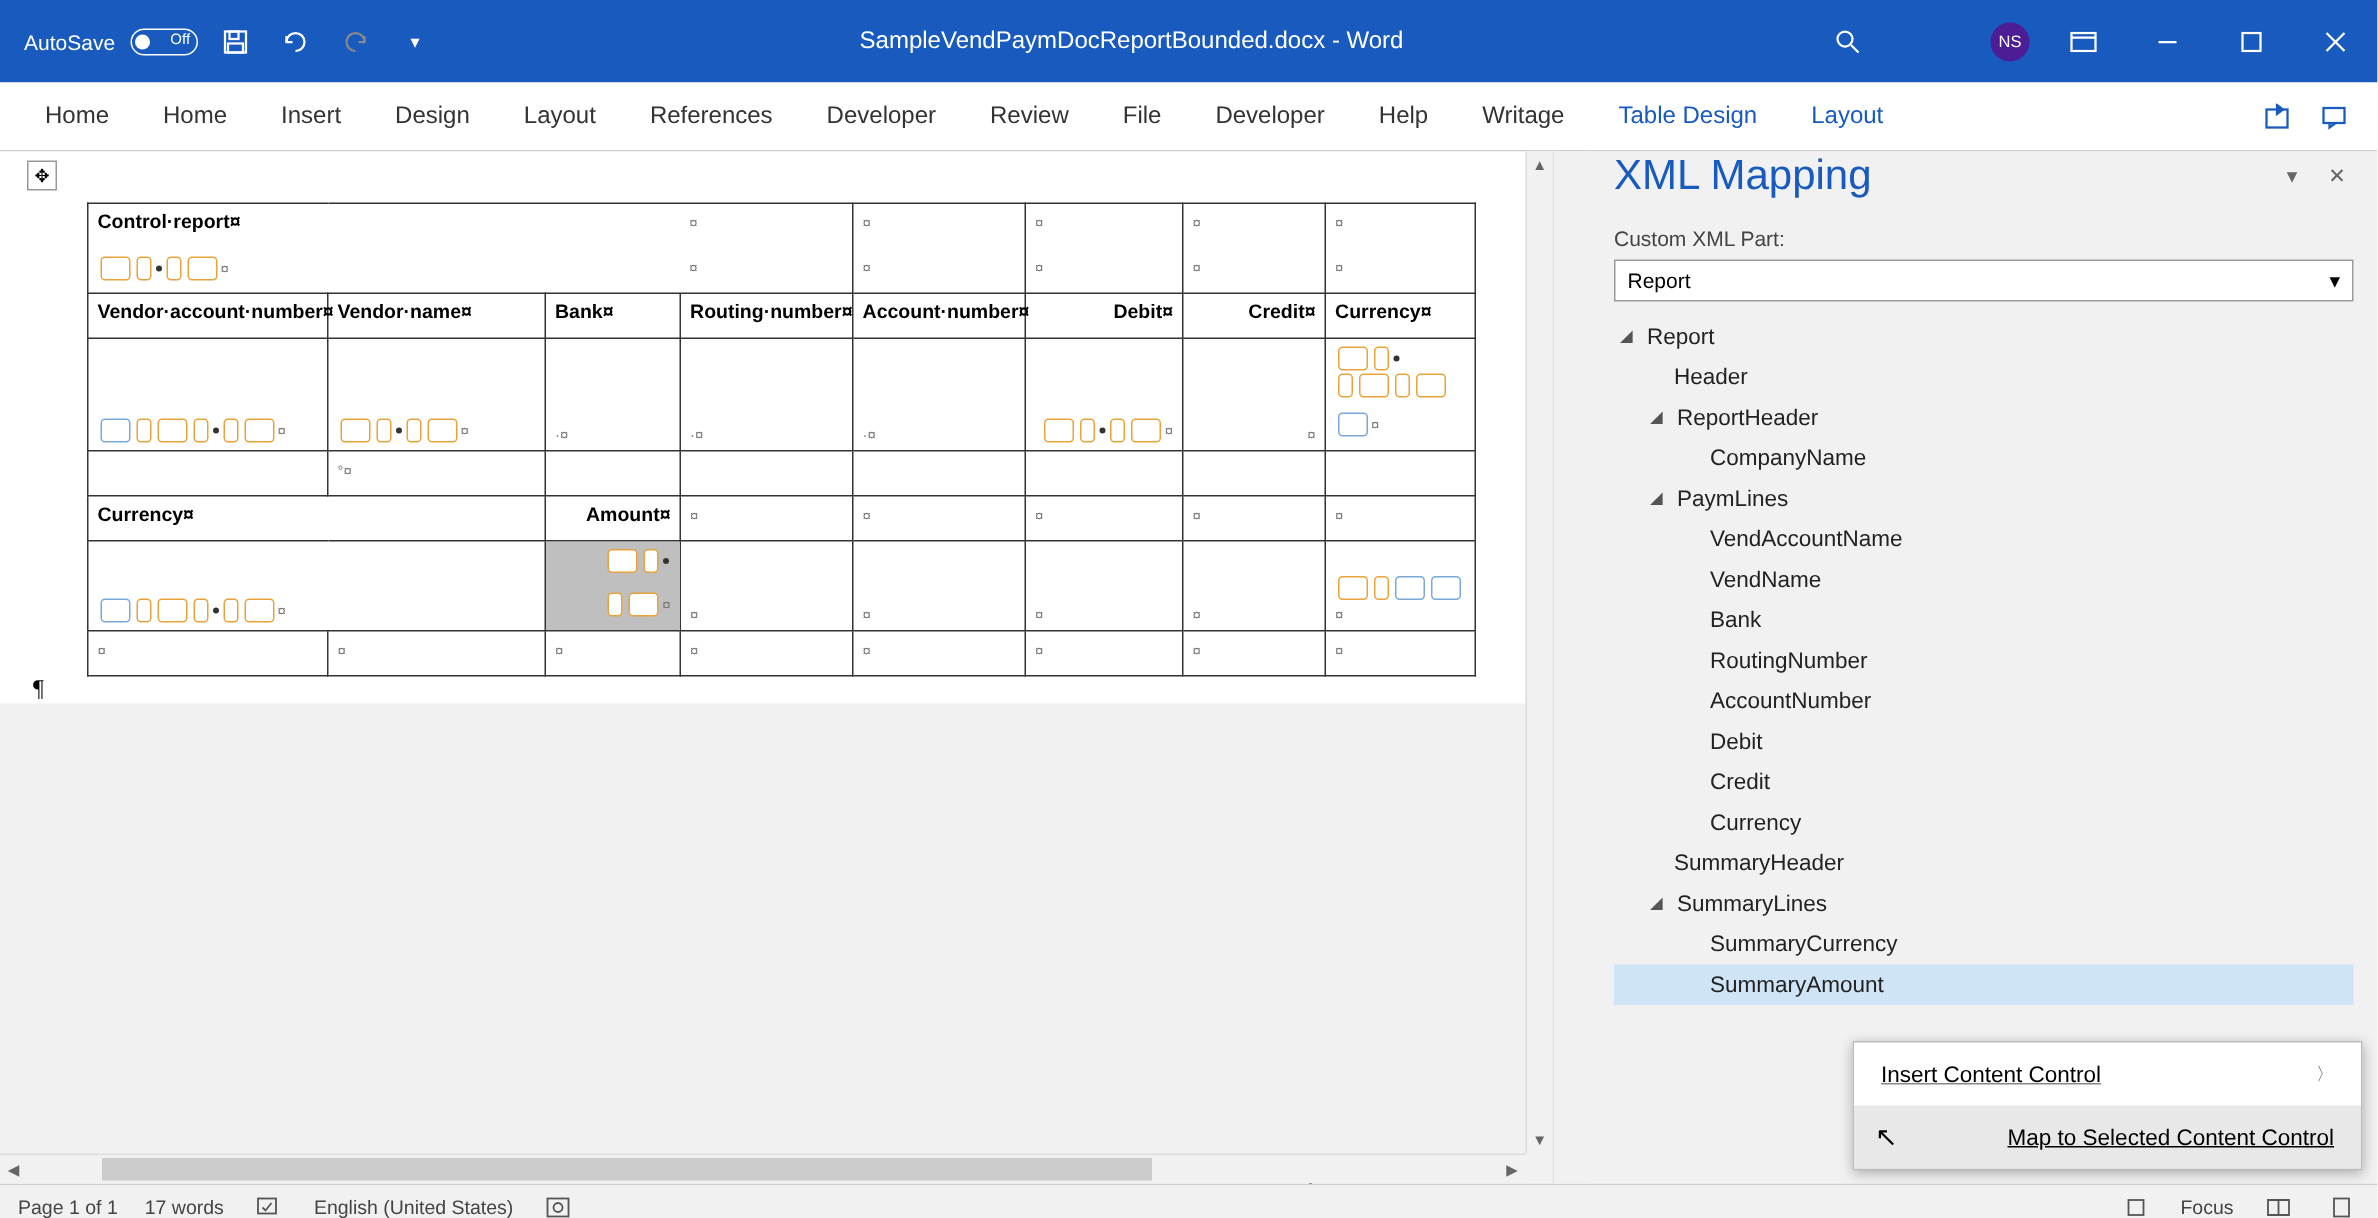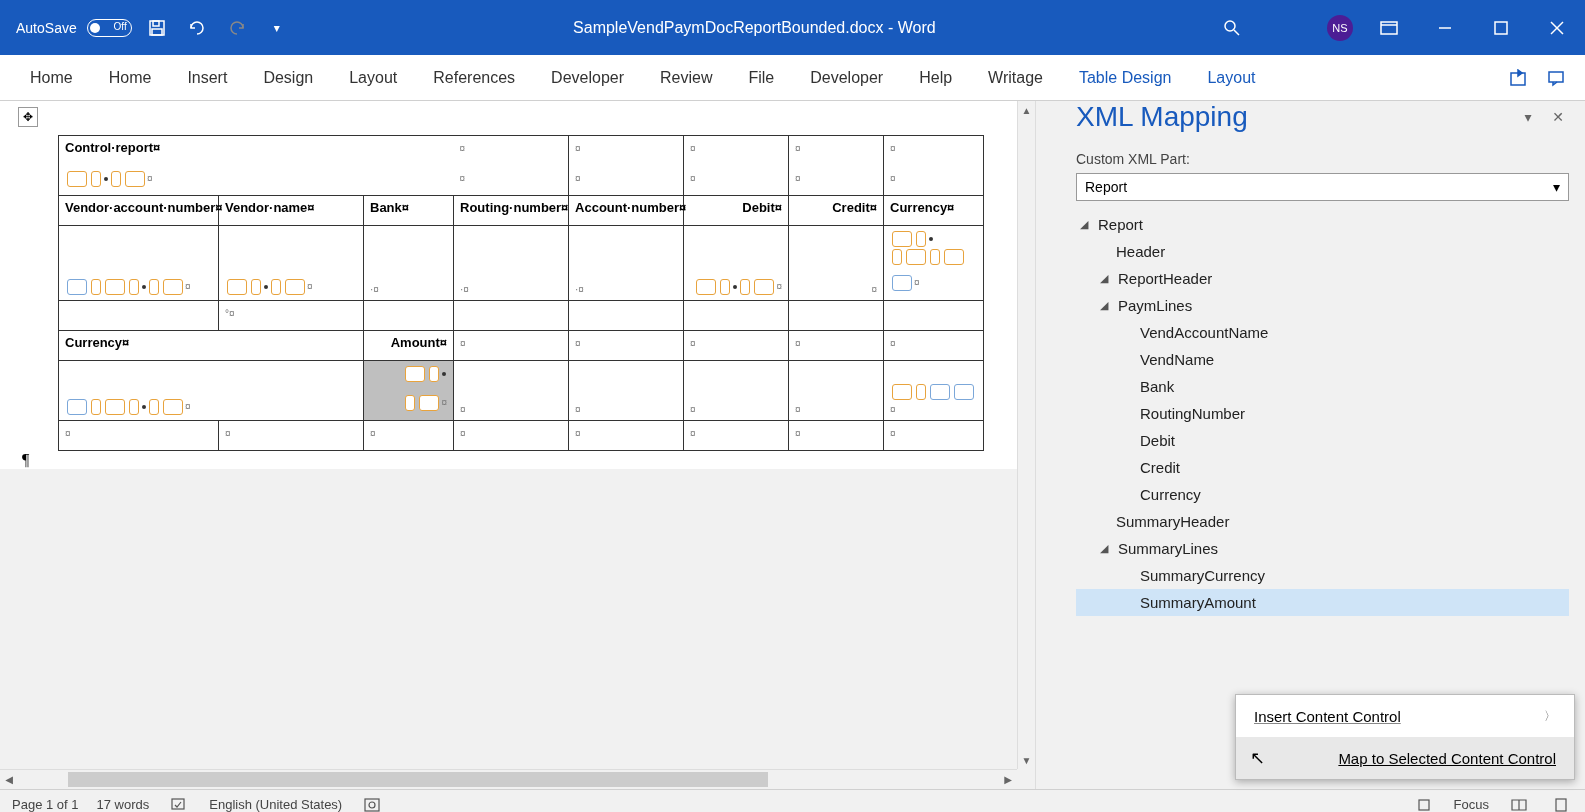--- a/index.html
+++ b/index.html
@@ -366,35 +366,41 @@
             <span class="tree-arrow">◢</span>
             <span>Report</span>
           </div>
         <div class="tree-row" style="padding-left:40px;">
             <span>Header</span>
           </div>
         <div class="tree-row" style="padding-left:24px;">
             <span class="tree-arrow">◢</span>
             <span>ReportHeader</span>
           </div>
+        <div class="tree-row" style="padding-left:64px;">
+            <span>CompanyName</span>
+          </div>
         <div class="tree-row" style="padding-left:24px;">
             <span class="tree-arrow">◢</span>
             <span>PaymLines</span>
           </div>
         <div class="tree-row" style="padding-left:64px;">
             <span>VendAccountName</span>
           </div>
         <div class="tree-row" style="padding-left:64px;">
             <span>VendName</span>
           </div>
         <div class="tree-row" style="padding-left:64px;">
             <span>Bank</span>
           </div>
         <div class="tree-row" style="padding-left:64px;">
             <span>RoutingNumber</span>
+          </div>
+        <div class="tree-row" style="padding-left:64px;">
+            <span>AccountNumber</span>
           </div>
         <div class="tree-row" style="padding-left:64px;">
             <span>Debit</span>
           </div>
         <div class="tree-row" style="padding-left:64px;">
             <span>Credit</span>
           </div>
         <div class="tree-row" style="padding-left:64px;">
             <span>Currency</span>
           </div>

